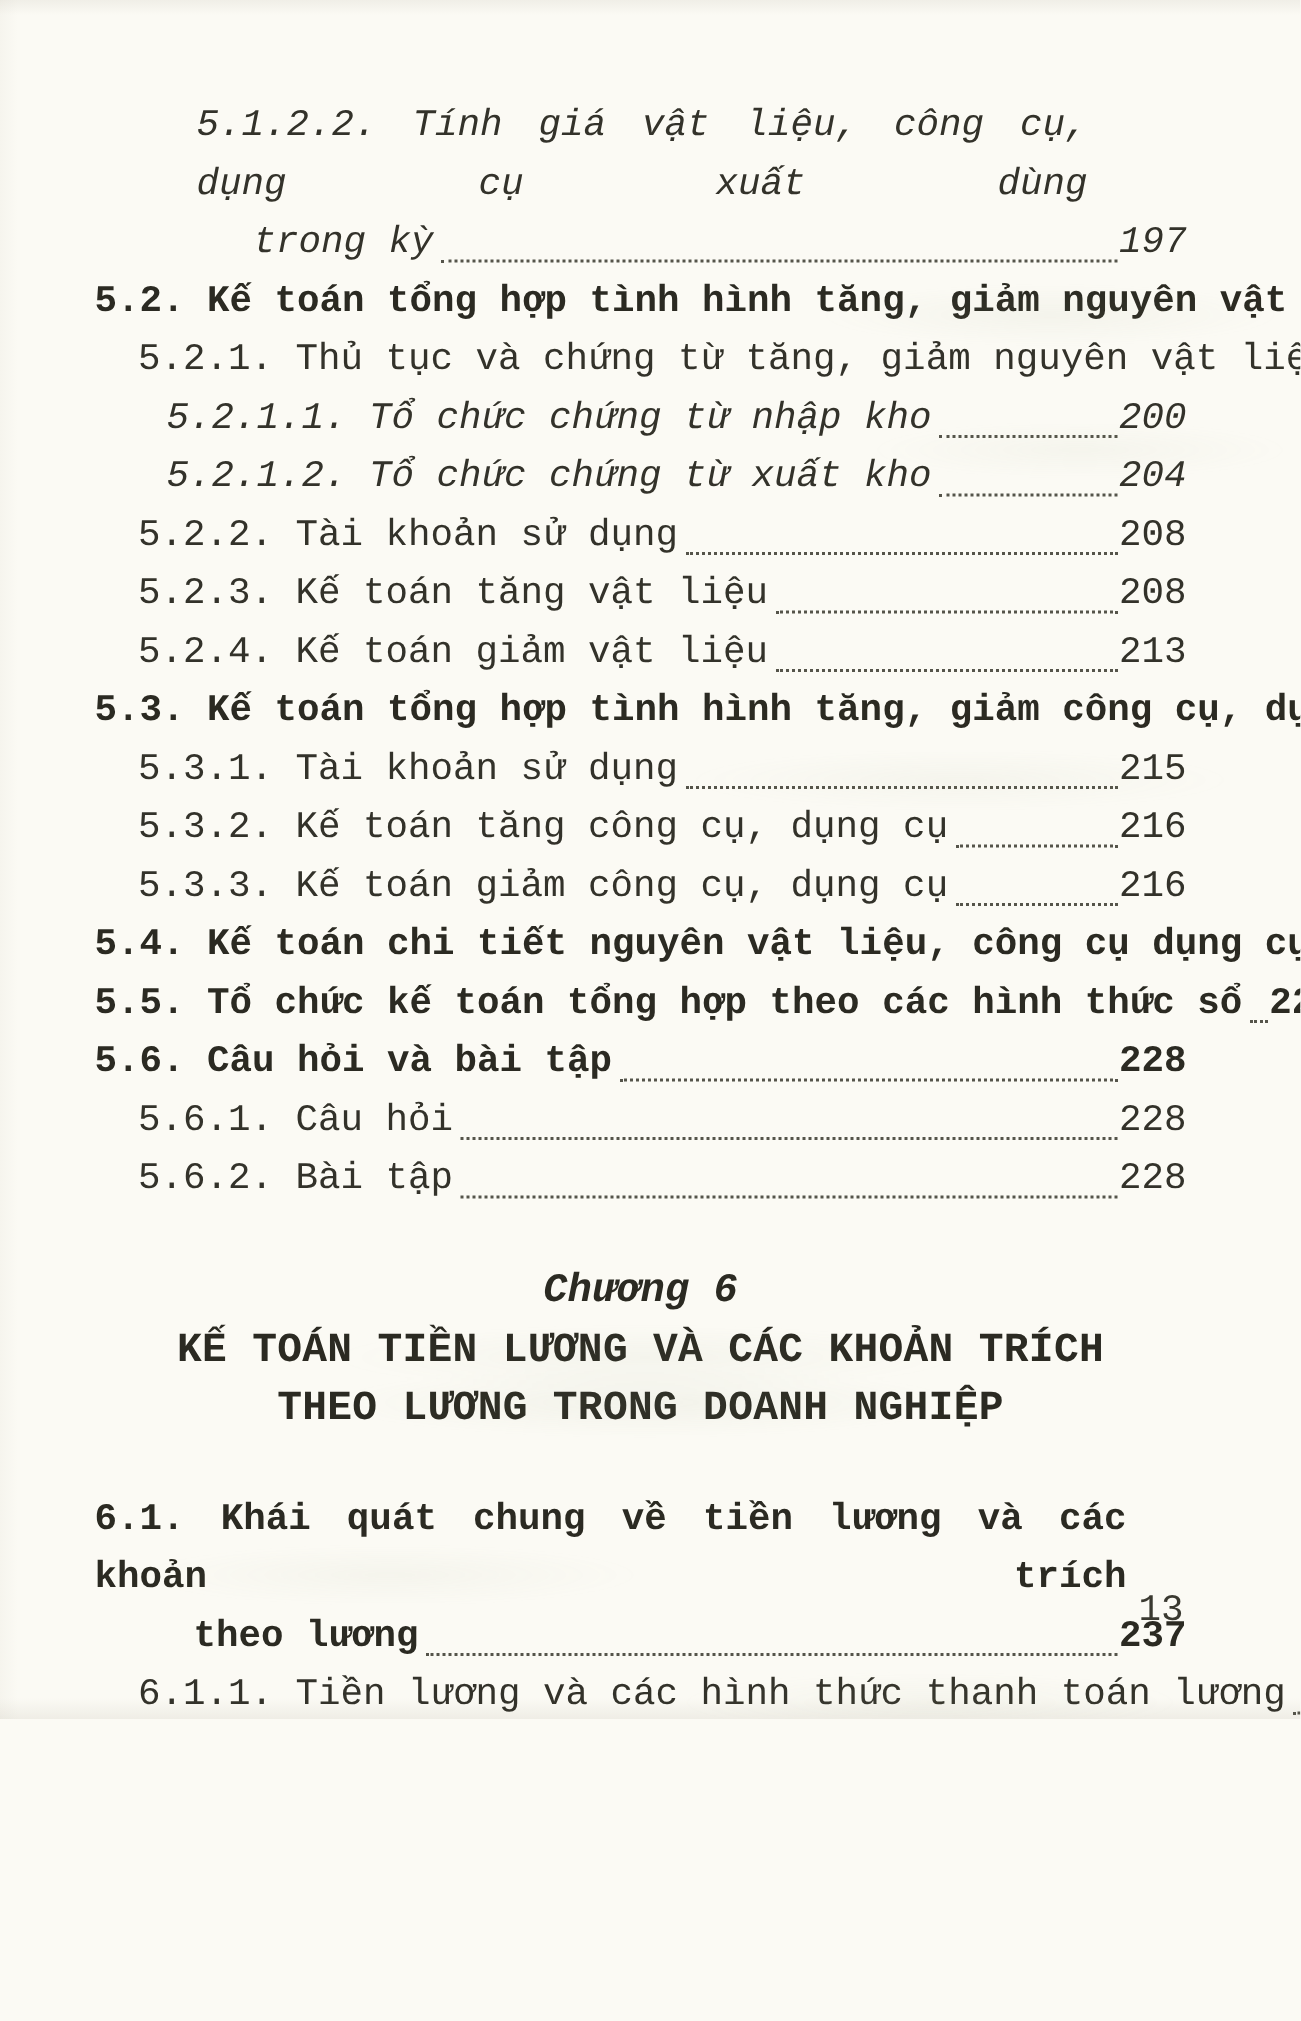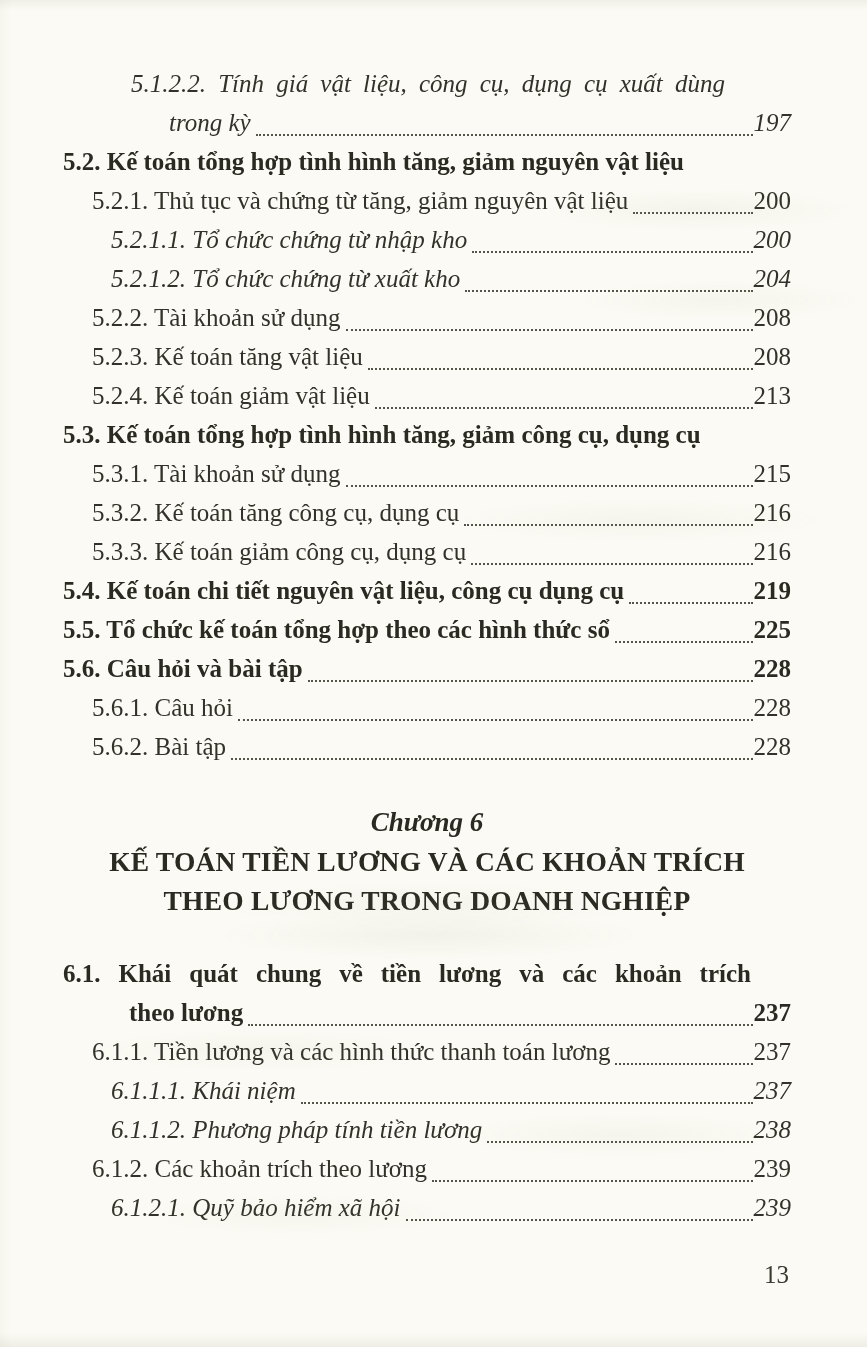--- a/index.html
+++ b/index.html
@@ -1,24 +1,24 @@
 <!DOCTYPE html>
 <html><head>
 <meta charset="utf-8">
 <style>
   html,body{margin:0;padding:0;background:#fbfaf4;}
   .page{
     position:relative;
-    width:867px;height:1347px;
+    width:867px;height:1146px;
     background:
       linear-gradient(180deg, rgba(190,186,172,0.18) 0px, rgba(251,250,244,0) 10px),
       linear-gradient(0deg, rgba(190,186,172,0.20) 0px, rgba(251,250,244,0) 14px),
       linear-gradient(90deg, rgba(200,196,182,0.10) 0px, rgba(251,250,244,0) 12px),
       #fbfaf4;
-    font-family:Liberation Serif, serif;
+    font-family:Liberation Mono, monospace;
     color:#33322a;
     overflow:hidden;
   }
   
   .texture{
     position:absolute;inset:0;pointer-events:none;
     background:
       radial-gradient(220px 30px at 700px 210px, rgba(150,160,130,0.07), transparent 70%),
       radial-gradient(200px 28px at 720px 300px, rgba(150,160,130,0.06), transparent 70%),
       radial-gradient(260px 30px at 640px 520px, rgba(150,160,130,0.06), transparent 70%),

